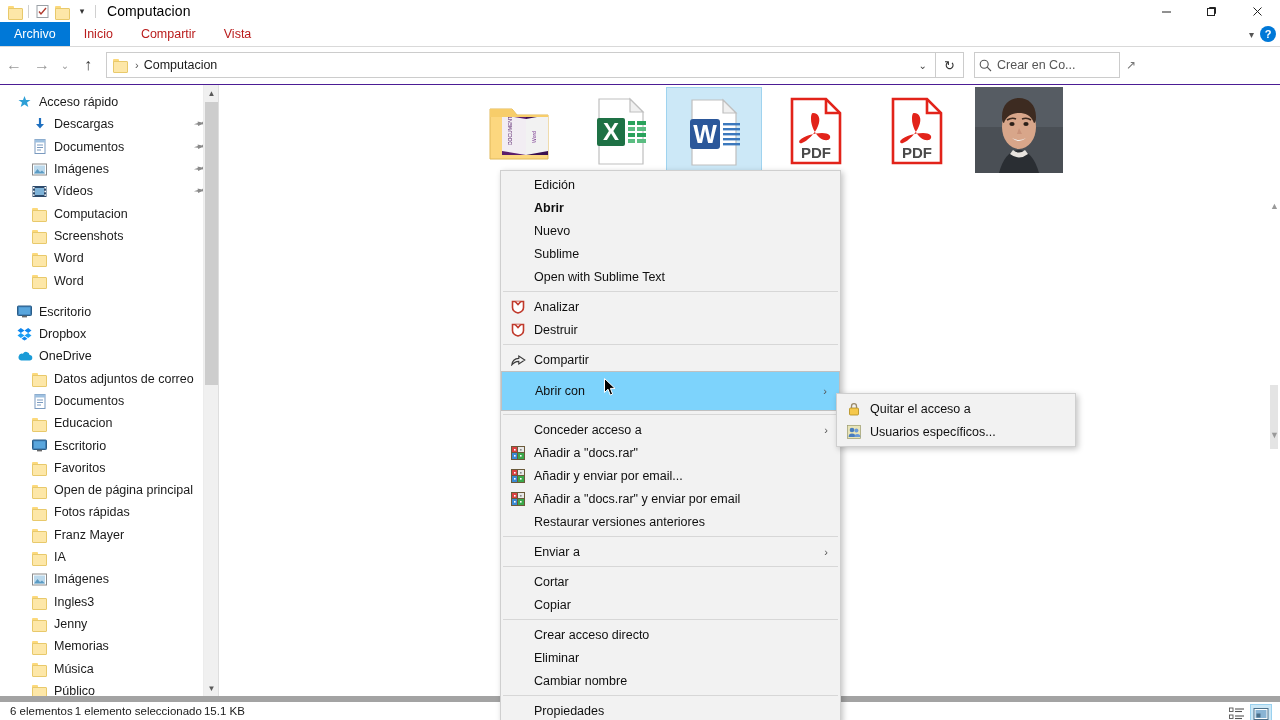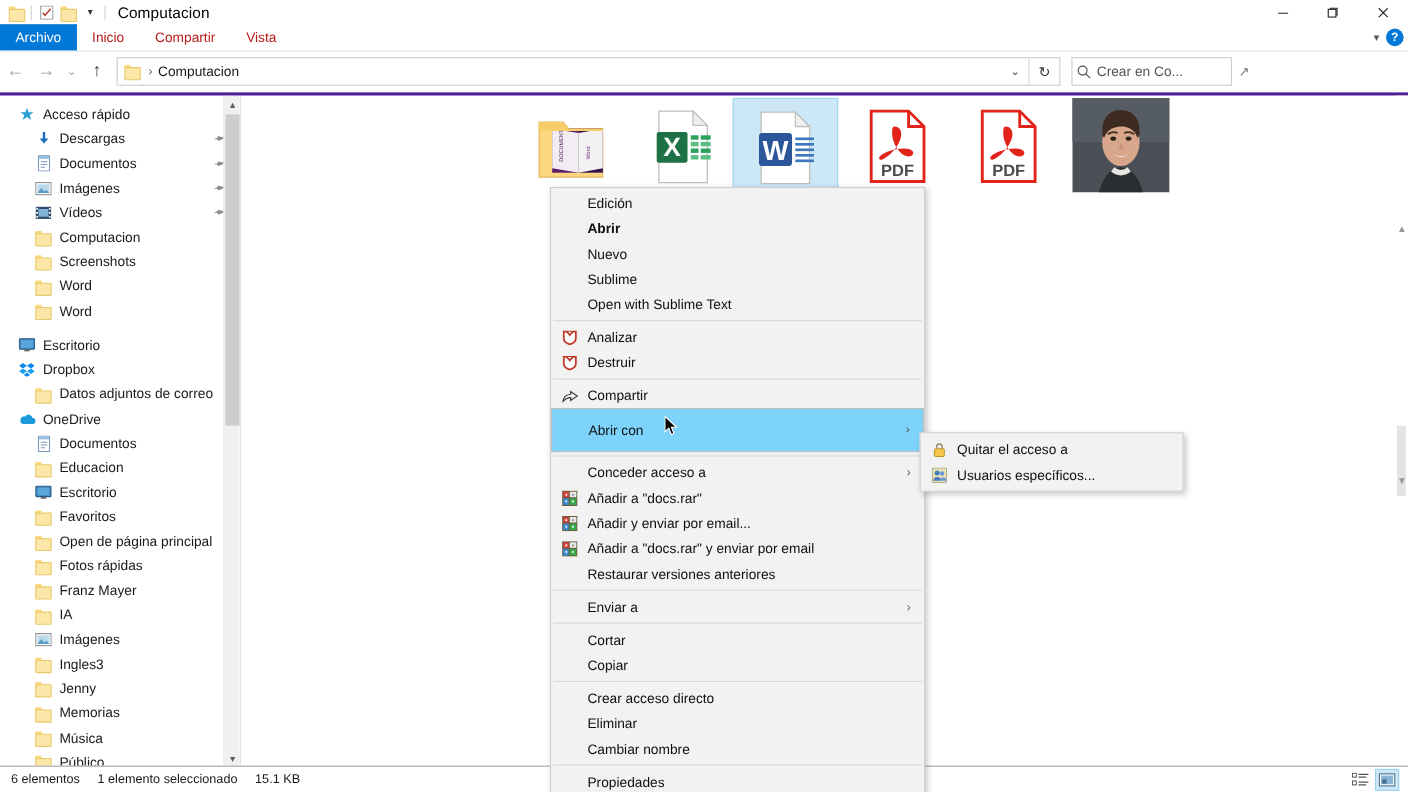--- a/index.html
+++ b/index.html
@@ -97,21 +97,21 @@
   .searchbox {
     width: 146px; height: 26px; margin-left: 10px; border: 1px solid #cccccc;
     background: #fff; display: flex; align-items: center; padding: 0 4px; gap: 5px;
   }
   .search-ph { font-size: 12.5px; color: #555; }
   .search-tail { margin-left: 6px; font-size: 12px; color: #777; }
 
   
   .content {
     position: absolute; top: 84px; left: 0; width: 1280px; height: 612px;
-    border-top: 3px solid #4c1d95;
+    border-top: 1px solid #4c1d95;
     display: flex;
   }
   .sidebar {
     width: 218px; height: 612px; background: #ffffff;
     overflow: hidden; position: relative; padding-top: 6px;
   }
   .nav-item {
     display: flex; align-items: center; height: 22.3px; font-size: 12.5px; color: #1a1a1a;
     position: relative; white-space: nowrap;
   }
@@ -165,22 +165,22 @@
     position: absolute; right: 0; top: 0; width: 12px; height: 612px; background: #fff;
   }
   .filescroll-thumb {
     position: absolute; left: 2px; top: 300px; width: 8px; height: 64px; background: #e4e4e4;
   }
   .filescroll-mark { position: absolute; right: 1px; font-size: 9px; color: #999; }
 
   
   .statusbar {
     position: absolute; bottom: 0; left: 0; width: 1280px; height: 24px;
-    border-top: 1px solid #a3a3a3; background: #ffffff;
-    display: flex; align-items: center; padding-left: 10px; gap: 16px;
+    border-top: 6px solid #a3a3a3; background: #ffffff;
+    display: flex; align-items: center; padding-left: 10px; gap: 2px;
   }
   .status-text { font-size: 11.5px; color: #1a1a1a; }
   .status-views {
     position: absolute; right: 8px; top: 2px; display: flex; gap: 2px; align-items: center;
   }
   .viewbtn {
     width: 22px; height: 20px; display: flex; align-items: center; justify-content: center;
   }
   .viewbtn.active { background: #cce8f7; border: 1px solid #99d1ef; }
 
@@ -424,33 +424,33 @@
               <svg width="15" height="14" viewBox="0 0 15 14">
                 <path d="M3.8 1 L0.5 3.5 L3.8 6 L7.5 3.5 Z" fill="#0f86ee"></path>
                 <path d="M11.2 1 L14.5 3.5 L11.2 6 L7.5 3.5 Z" fill="#0f86ee"></path>
                 <path d="M3.8 6 L0.5 8.5 L3.8 11 L7.5 8.5 Z" fill="#1a9ff5"></path>
                 <path d="M11.2 6 L14.5 8.5 L11.2 11 L7.5 8.5 Z" fill="#1a9ff5"></path>
                 <path d="M4.6 11.8 L7.5 9.6 L10.4 11.8 L7.5 13.6 Z" fill="#0f86ee"></path>
               </svg>
             </span>
             <span>Dropbox</span>
           </div>
-          <div class="nav-item lvl1">
-            <span class="nav-ico">
-              <div class="folder-sm"></div>
-            </span>
-            <span>Datos adjuntos de correo</span>
-          </div>
           <div class="nav-item lvl0">
             <span class="nav-ico">
               <svg width="16" height="12" viewBox="0 0 16 12">
                 <path d="M4.2 10.5 h8.4 a2.7 2.7 0 0 0 0 -5.4 a3.6 3.6 0 0 0 -6.7 -1.4 a3 3 0 0 0 -1.7 6.8 z" fill="#1a9bd7"></path>
               </svg>
             </span>
             <span>OneDrive</span>
+          </div>
+          <div class="nav-item lvl1">
+            <span class="nav-ico">
+              <div class="folder-sm"></div>
+            </span>
+            <span>Datos adjuntos de correo</span>
           </div>
           <div class="nav-item lvl1">
             <span class="nav-ico">
               <svg width="14" height="15" viewBox="0 0 14 15">
                 <rect x="2" y="0.5" width="10" height="14" fill="#fff" stroke="#7a9abf" stroke-width="1"></rect>
                 <rect x="2" y="0.5" width="10" height="3" fill="#9ec0e0"></rect>
                 <line x1="4" y1="6" x2="10" y2="6" stroke="#7a9abf"></line>
                 <line x1="4" y1="8.5" x2="10" y2="8.5" stroke="#7a9abf"></line>
                 <line x1="4" y1="11" x2="8" y2="11" stroke="#7a9abf"></line>
               </svg>

